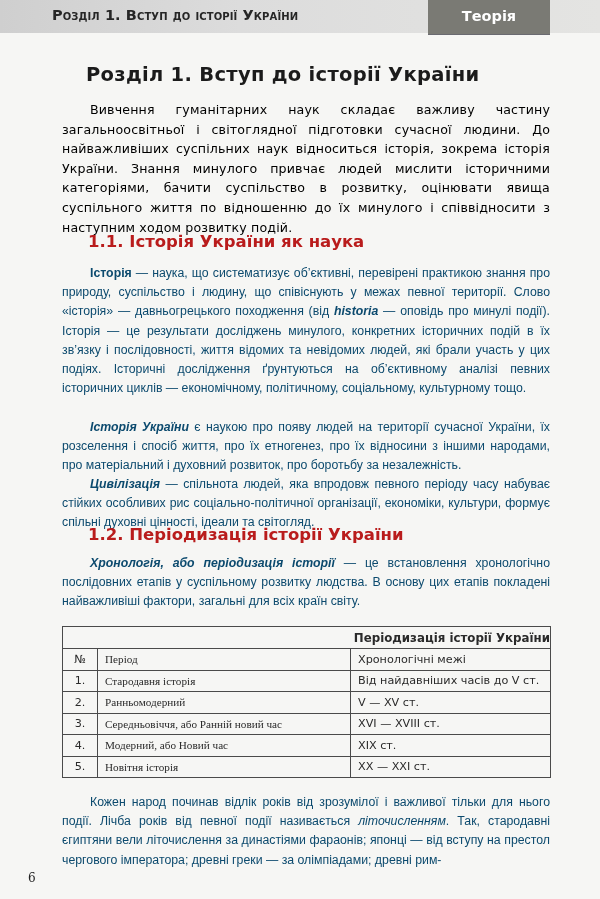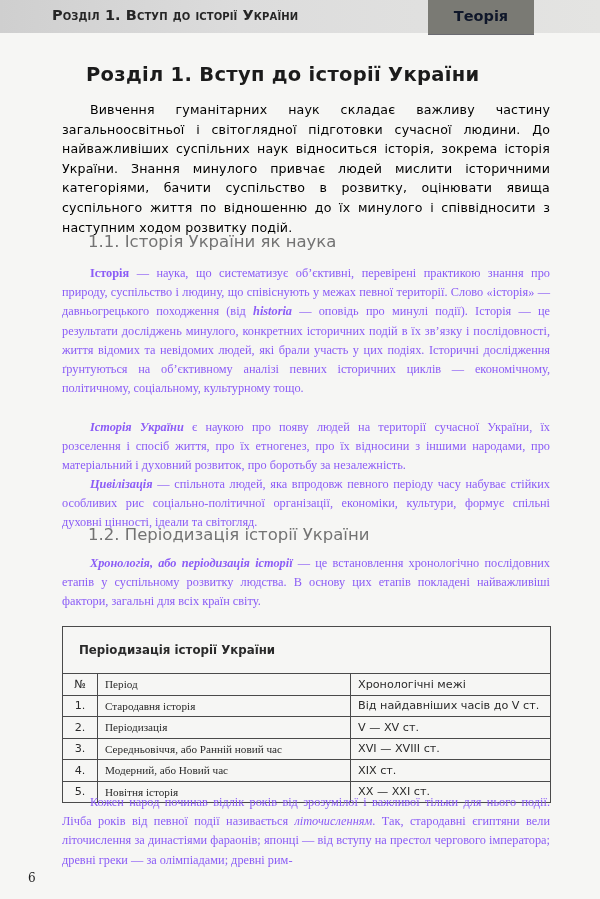--- a/index.html
+++ b/index.html
@@ -14,63 +14,63 @@
     position: absolute; left: 0; top: 0; width: 600px; height: 33px;
     background: linear-gradient(90deg, #cfcfcf 0%, #dcdcdc 40%, #e4e4e2 100%);
   }
   .header-title {
     position: absolute; left: 52px; top: 7px;
     font-family: "DejaVu Sans", sans-serif; font-size: 14.5px; font-weight: bold;
     color: #262626; letter-spacing: 0.1px;
     font-variant: small-caps;
   }
   .header-tab {
-    position: absolute; left: 428px; top: 0; width: 106px; height: 35px;
+    position: absolute; left: 428px; top: 0; width: 122px; height: 35px;
     background: #7a7a74;
     border-bottom: 1px solid #6a6a70;
-    color: #0f172a; font-family: "DejaVu Sans", sans-serif; font-weight: bold;
+    color: #ffffff; font-family: "DejaVu Sans", sans-serif; font-weight: bold;
     font-size: 14.5px; text-align: center; line-height: 33px;
   }
   .chapter-title {
     position: absolute; left: 86px; top: 63px;
     font-family: "DejaVu Sans", sans-serif; font-weight: bold;
     font-size: 19.5px; color: #1b1b1b; letter-spacing: 0.3px;
   }
   .para {
     position: absolute; left: 62px; width: 488px;
     text-align: justify; text-indent: 28px;
   }
   .para.sans {
     font-family: "DejaVu Sans", sans-serif; font-size: 12.6px; line-height: 19.6px; color: #000000;
     letter-spacing: 0.15px;
   }
   .para.serif {
-    font-family: Liberation Serif, serif; font-size: 12.3px; line-height: 19.2px; color: #8b5cf6;
+    font-family: Liberation Sans, sans-serif; font-size: 12.3px; line-height: 19.2px; color: #0c4a6e;
   }
   .section-title {
     position: absolute; left: 88px;
-    font-family: "DejaVu Sans", sans-serif; font-weight: normal;
-    font-size: 16.5px; color: #737373;
+    font-family: "DejaVu Sans", sans-serif; font-weight: bold;
+    font-size: 16.5px; color: #b91c1c;
   }
   .bold { font-weight: bold; }
   .bi { font-weight: bold; font-style: italic; }
   .it { font-style: italic; }
 
   table.period-table {
     position: absolute; left: 62px; top: 626px; width: 489px;
     border-collapse: collapse;
     font-family: "DejaVu Sans", sans-serif; font-size: 11.2px; color: #2a2a2a;
   }
   table.period-table td, table.period-table th {
     border: 1.2px solid #4a4a4a;
     height: 21.5px; padding: 0 0 0 7px; text-align: left; font-weight: normal;
     white-space: nowrap;
   }
   table.period-table th.table-title {
-    text-align: left; font-weight: bold; padding: 16px; height: 22px; font-size: 11.8px;
+    text-align: right; font-weight: bold; padding: 0; height: 22px; font-size: 11.8px;
   }
   td.num { width: 35px; text-align: center !important; padding: 0 !important; }
   td.period { width: 253px; font-family: Liberation Serif, serif; }
   .page-number {
     position: absolute; left: 28px; top: 871px;
     font-family: "DejaVu Serif", serif; font-size: 12px; color: #222;
   }
 </style>
 </head>
 <body>
@@ -105,21 +105,21 @@
     <td class="period">Період</td>
     <td>Хронологічні межі</td>
   </tr>
   <tr>
     <td class="num">1.</td>
     <td class="period">Стародавня історія</td>
     <td>Від найдавніших часів до V ст.</td>
   </tr>
   <tr>
     <td class="num">2.</td>
-    <td class="period">Періодизація</td>
+    <td class="period">Ранньомодерний</td>
     <td>V — XV ст.</td>
   </tr>
   <tr>
     <td class="num">3.</td>
     <td class="period">Середньовіччя, або Ранній новий час</td>
     <td>XVI — XVIII ст.</td>
   </tr>
   <tr>
     <td class="num">4.</td>
     <td class="period">Модерний, або Новий час</td>

